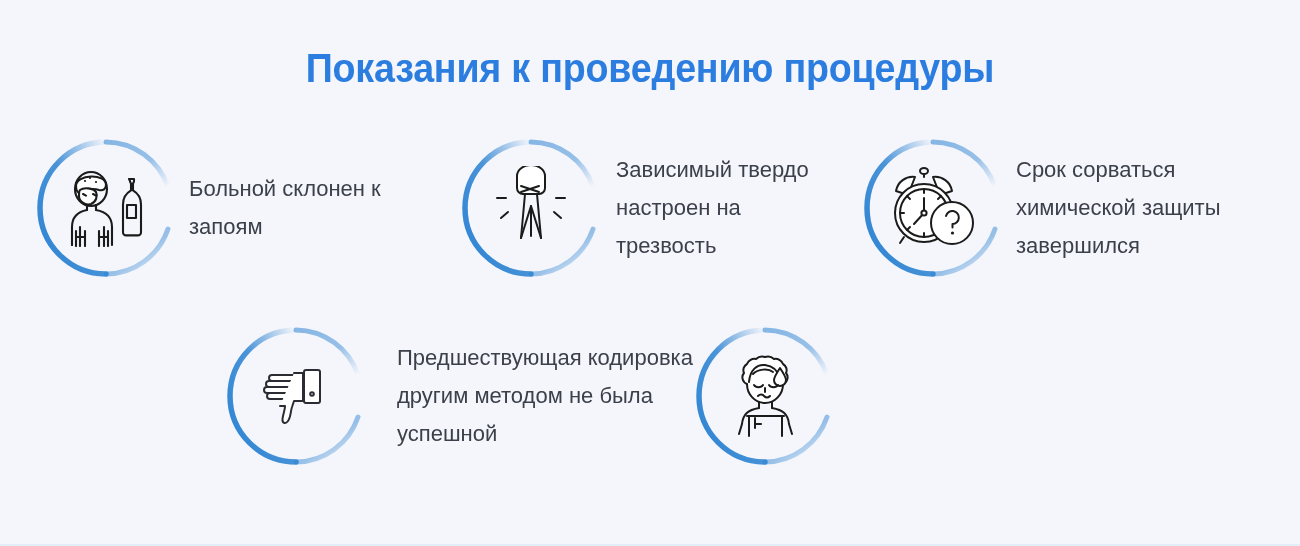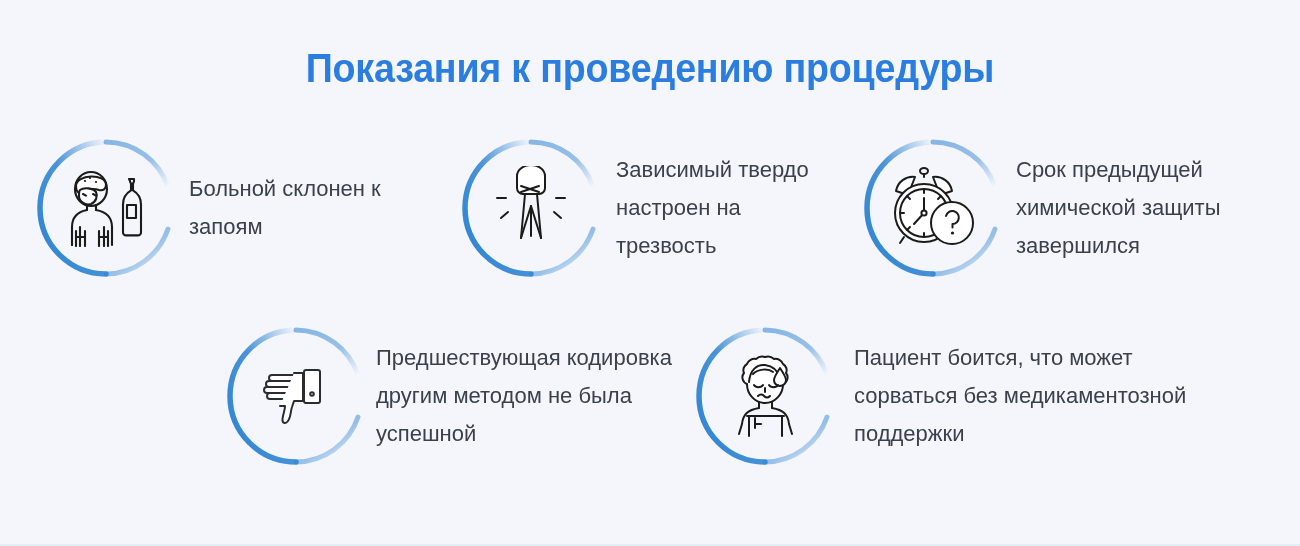--- a/index.html
+++ b/index.html
@@ -90,21 +90,21 @@
   .item-1 { left: 35px;  top: 137px; }
   .item-1 .item-text { margin-left: 12px; width: 225px; }
 
   .item-2 { left: 460px; top: 137px; }
   .item-2 .item-text { margin-left: 14px; width: 215px; }
 
   .item-3 { left: 862px; top: 137px; }
   .item-3 .item-text { margin-left: 12px; width: 245px; }
 
   .item-4 { left: 225px; top: 325px; }
-  .item-4 .item-text { margin-left: 9px; width: 340px; }
+  .item-4 .item-text { margin-left: 30px; width: 340px; }
 
   .item-5 { left: 694px; top: 325px; }
   .item-5 .item-text { margin-left: 18px; width: 360px; }
 </style>
 </head>
 <body>
 
 <div class="infographic">
 
   <div class="page-title">Показания к проведению процедуры</div>
@@ -258,21 +258,21 @@
 
           <path d="M16,72 l-4,6"></path>
           <path d="M56,72 l4,6"></path>
 
           <circle cx="64" cy="58" r="21" fill="#fff"></circle>
           <path d="M58,51 a6.5,6.5 0 1 1 6.5,8 v3.5"></path>
           <circle cx="64.5" cy="68" r="1.6" fill="#1b1b1b" stroke="none"></circle>
         </svg>
       </div>
     </div>
-    <div class="item-text">Срок предыдущей химической защиты завершился</div>
+    <div class="item-text">Срок сорваться химической защиты завершился</div>
   </div>
 
   <div class="item item-4">
     <div class="badge">
       <svg class="ring" viewBox="0 0 142 142">
         <defs>
           <linearGradient id="g4a" x1="0" y1="1" x2="1" y2="0">
             <stop offset="0" stop-color="#2b82d2" stop-opacity="1"></stop>
             <stop offset="0.55" stop-color="#2b82d2" stop-opacity="0.85"></stop>
             <stop offset="1" stop-color="#2b82d2" stop-opacity="0"></stop>
@@ -350,16 +350,15 @@
           <path d="M48,54 C59,56 64,60 65,70 l3,10"></path>
           <path d="M23,62 h37"></path>
           <path d="M25,62 v20"></path>
           <path d="M58,62 v20"></path>
 
           <path d="M31,70 h6"></path>
           <path d="M31,64 v10"></path>
         </svg>
       </div>
     </div>
-    <div class="item-text">Пациент боится, что может сорваться без медикаментозной поддержки</div>
   </div>
 
 </div>
 
 </body></html>

